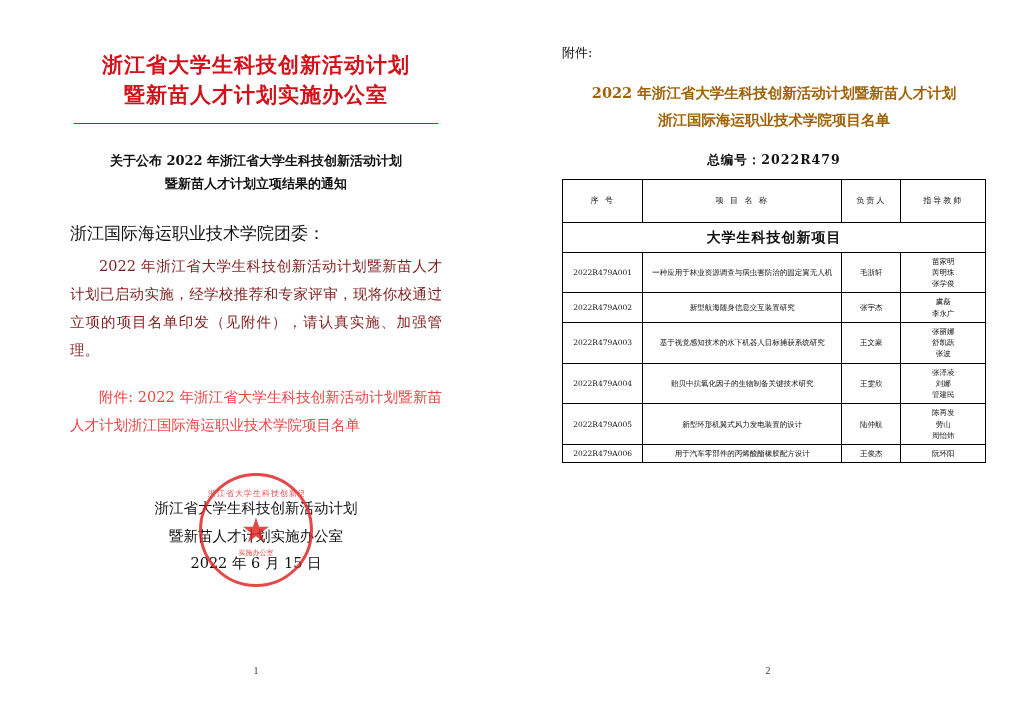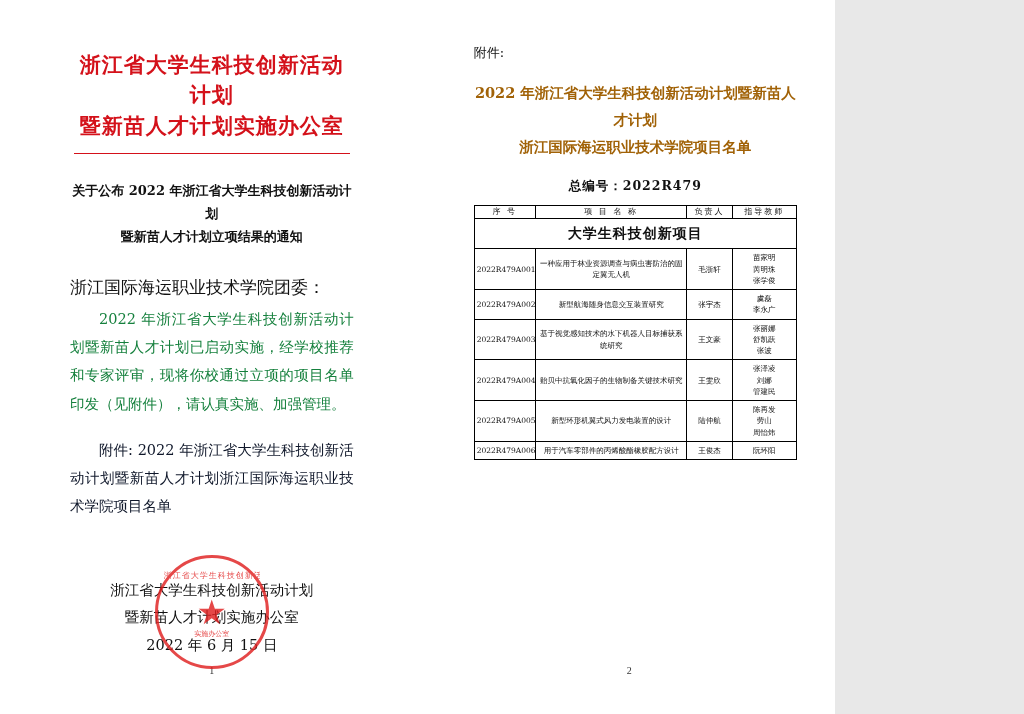--- a/index.html
+++ b/index.html
@@ -8,21 +8,21 @@
     background: #e8e8e8;
   }
   body {
     width: 1024px;
     height: 714px;
     font-family: "Liberation Serif", serif;
     overflow: hidden;
   }
   .page-wrap {
     position: relative;
-    width: 835px;
+    width: 1024px;
     height: 714px;
     background: #ffffff;
     display: flex;
   }
   .page {
     position: relative;
     width: 512px;
     height: 714px;
     background: #ffffff;
     box-sizing: border-box;
@@ -68,30 +68,30 @@
   }
   .recipient {
     margin-top: 22px;
     font-size: 17px;
     color: #111;
     line-height: 1.9;
     font-family: "DejaVu Serif", serif;
   }
   .body-para {
     font-size: 14.5px;
-    color: #15803d;
+    color: #7f1d1d;
     line-height: 1.95;
     text-indent: 2em;
     text-align: justify;
     margin-top: 2px;
     font-family: "DejaVu Serif", serif;
   }
   .attach-para {
     font-size: 14.5px;
-    color: #0f172a;
+    color: #ef4444;
     line-height: 1.95;
     text-indent: 2em;
     text-align: justify;
     margin-top: 18px;
     font-family: "DejaVu Serif", serif;
   }
   .signature-block {
     position: relative;
     margin-top: 56px;
     text-align: center;
@@ -185,21 +185,21 @@
     color: #111;
     text-align: center;
     vertical-align: middle;
     padding: 3px 2px;
     line-height: 1.5;
     font-weight: normal;
   }
   table.project-table th {
     font-size: 8px;
     letter-spacing: 2px;
-    padding: 0 2px;
+    padding: 15px 2px;
   }
   td.code-cell { font-size: 7px; }
   td.name-cell { font-size: 7.5px; }
   td.leader-cell { font-size: 7.5px; white-space: nowrap; }
   td.teacher-cell { font-size: 7px; line-height: 1.45; }
   tr.group-row td {
     font-size: 14px;
     font-weight: bold;
     letter-spacing: 1px;
     padding: 4px 2px;

